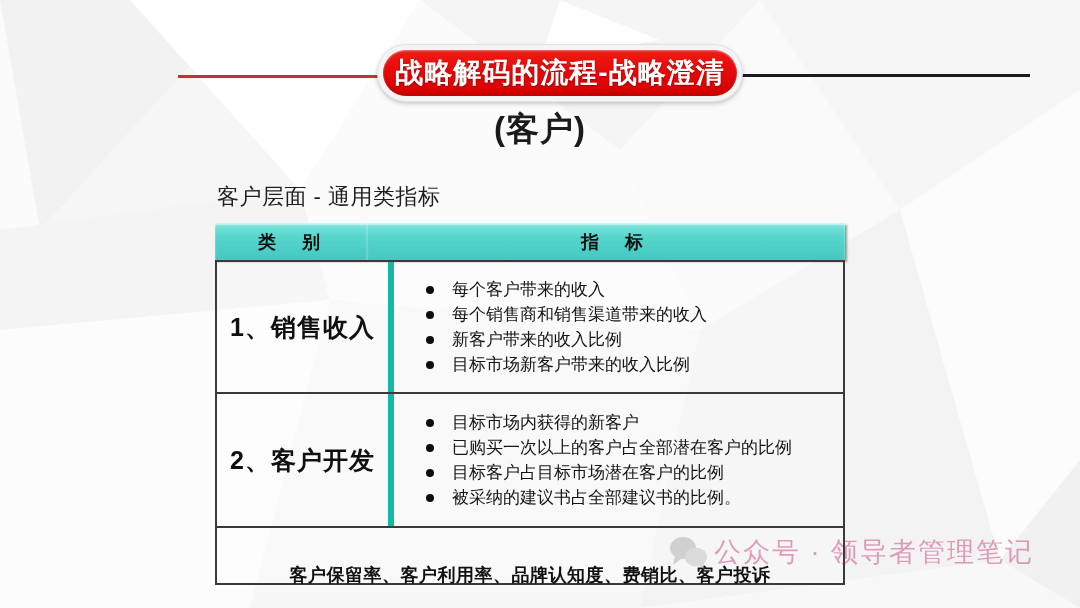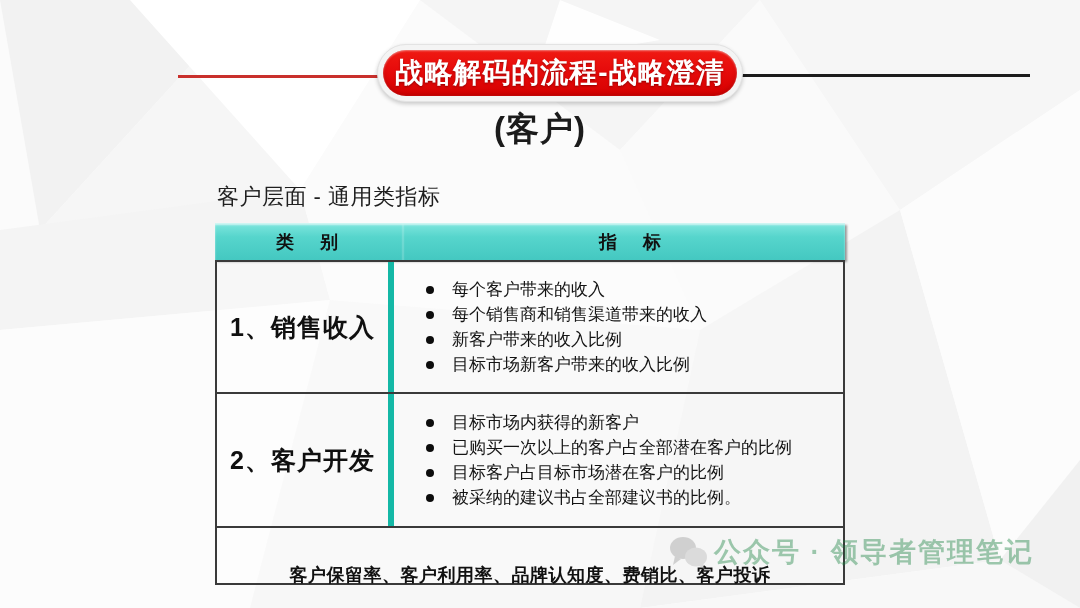--- a/index.html
+++ b/index.html
@@ -128,21 +128,21 @@
     display: flex;
     align-items: center;
     justify-content: center;
     font-size: 18px;
     font-weight: bold;
     color: #111111;
     letter-spacing: 4px;
     box-sizing: border-box;
   }
   .th-cat {
-    width: 188px;
+    width: 152px;
   }
   .th-ind {
     flex: 1;
     padding-left: 16px;
   }
 
   .tbody {
     position: absolute;
     left: 0;
     top: 37px;
@@ -234,24 +234,23 @@
     opacity: 0.40;
   }
   #wm-icon {
     width: 40px;
     height: 36px;
     margin-right: 6px;
     flex: none;
   }
   #wm-text {
     font-size: 27px;
-    color: #15803d;
+    color: #be185d;
     letter-spacing: 2px;
     white-space: nowrap;
-    font-weight: bold;
   }
 </style>
 </head>
 <body>
 
 <div id="slide">
 
   <svg class="bg-layer" width="1080" height="608" viewBox="0 0 1080 608">
     <rect x="0" y="0" width="1080" height="608" fill="#fbfbfb"></rect>
     <polygon points="0,0 250,0 40,230" fill="#f2f2f2"></polygon>

